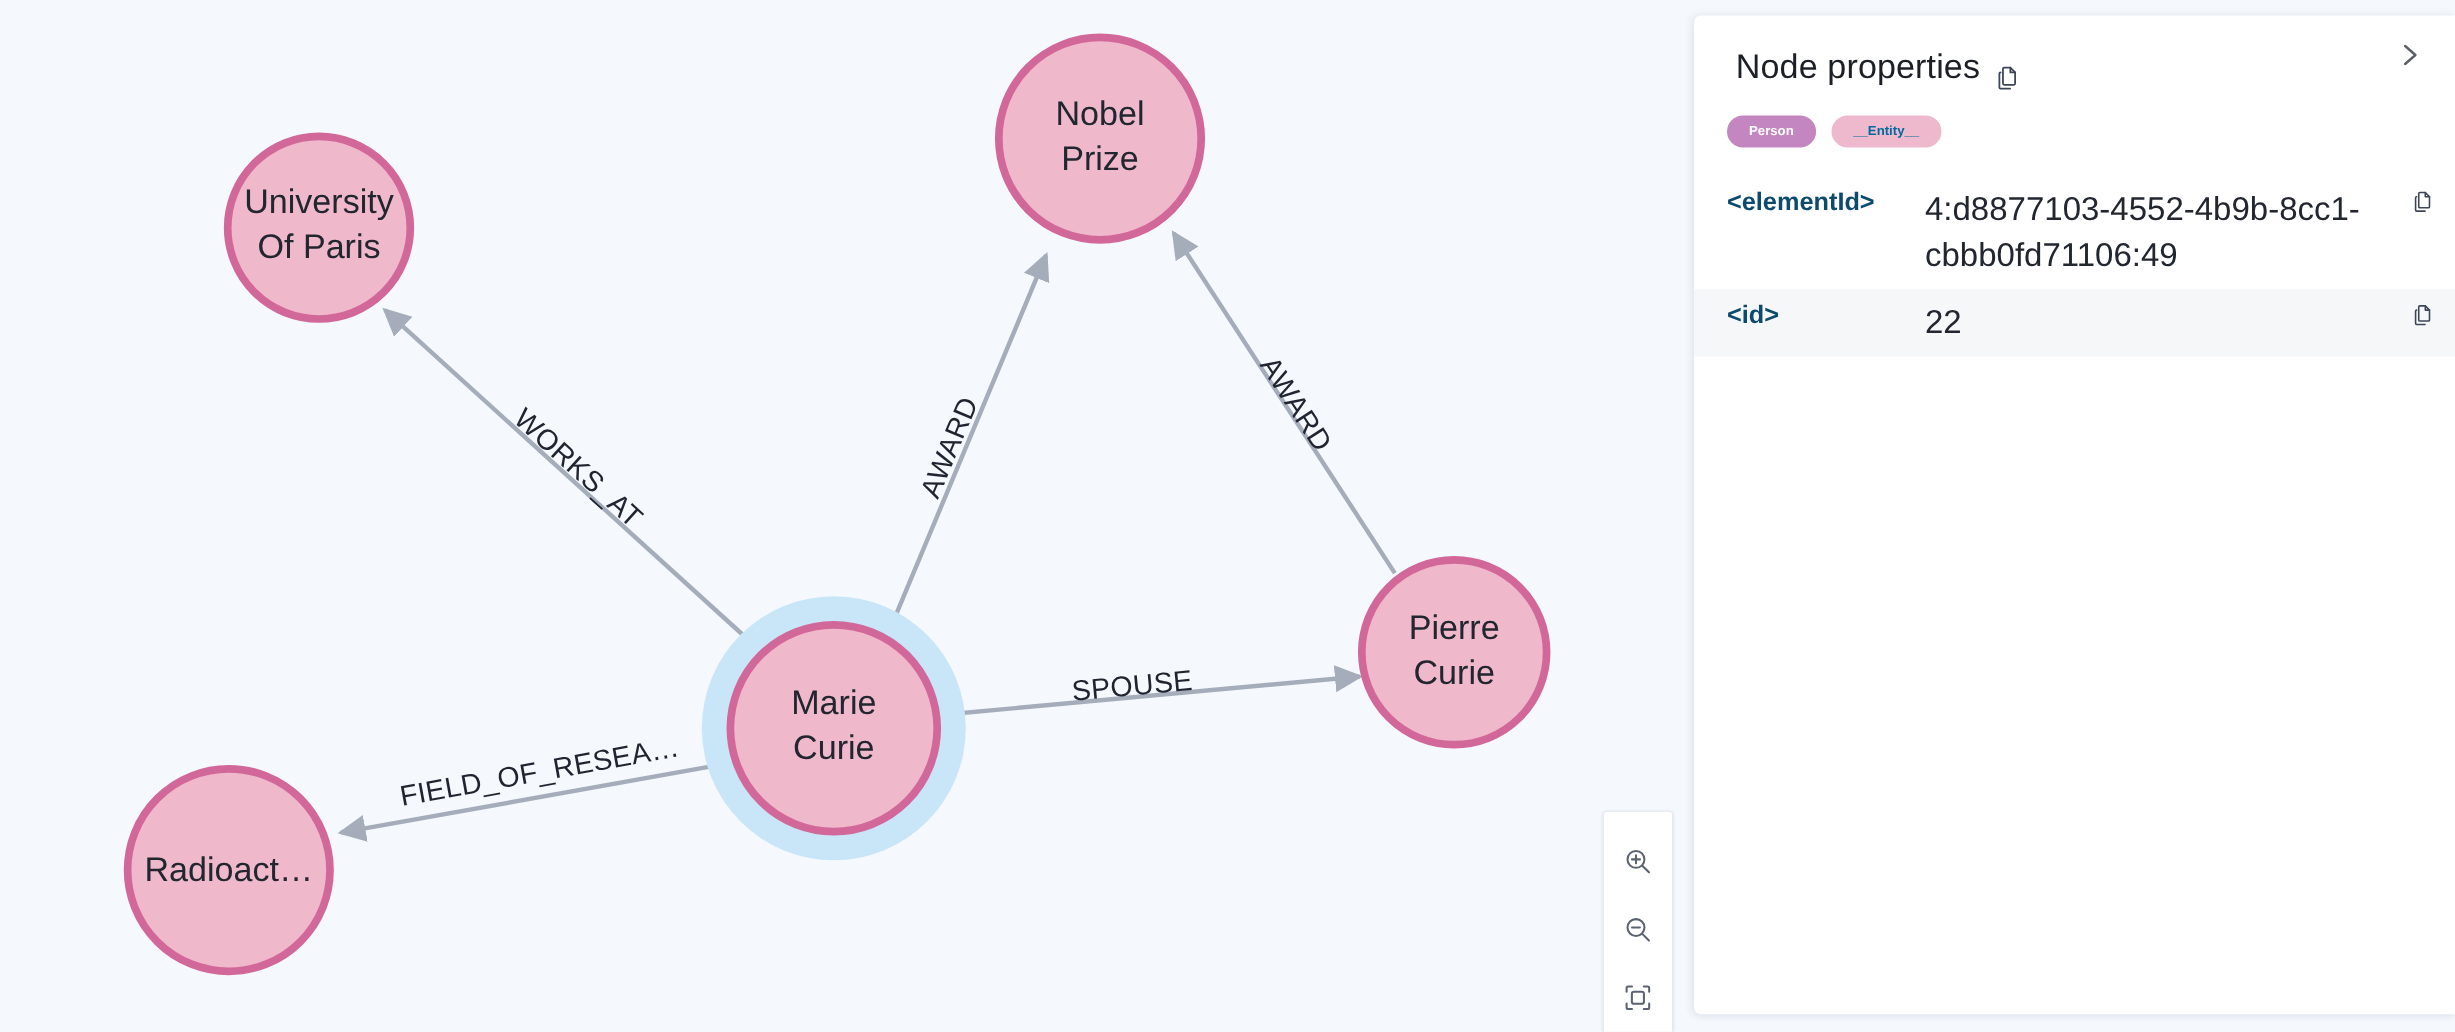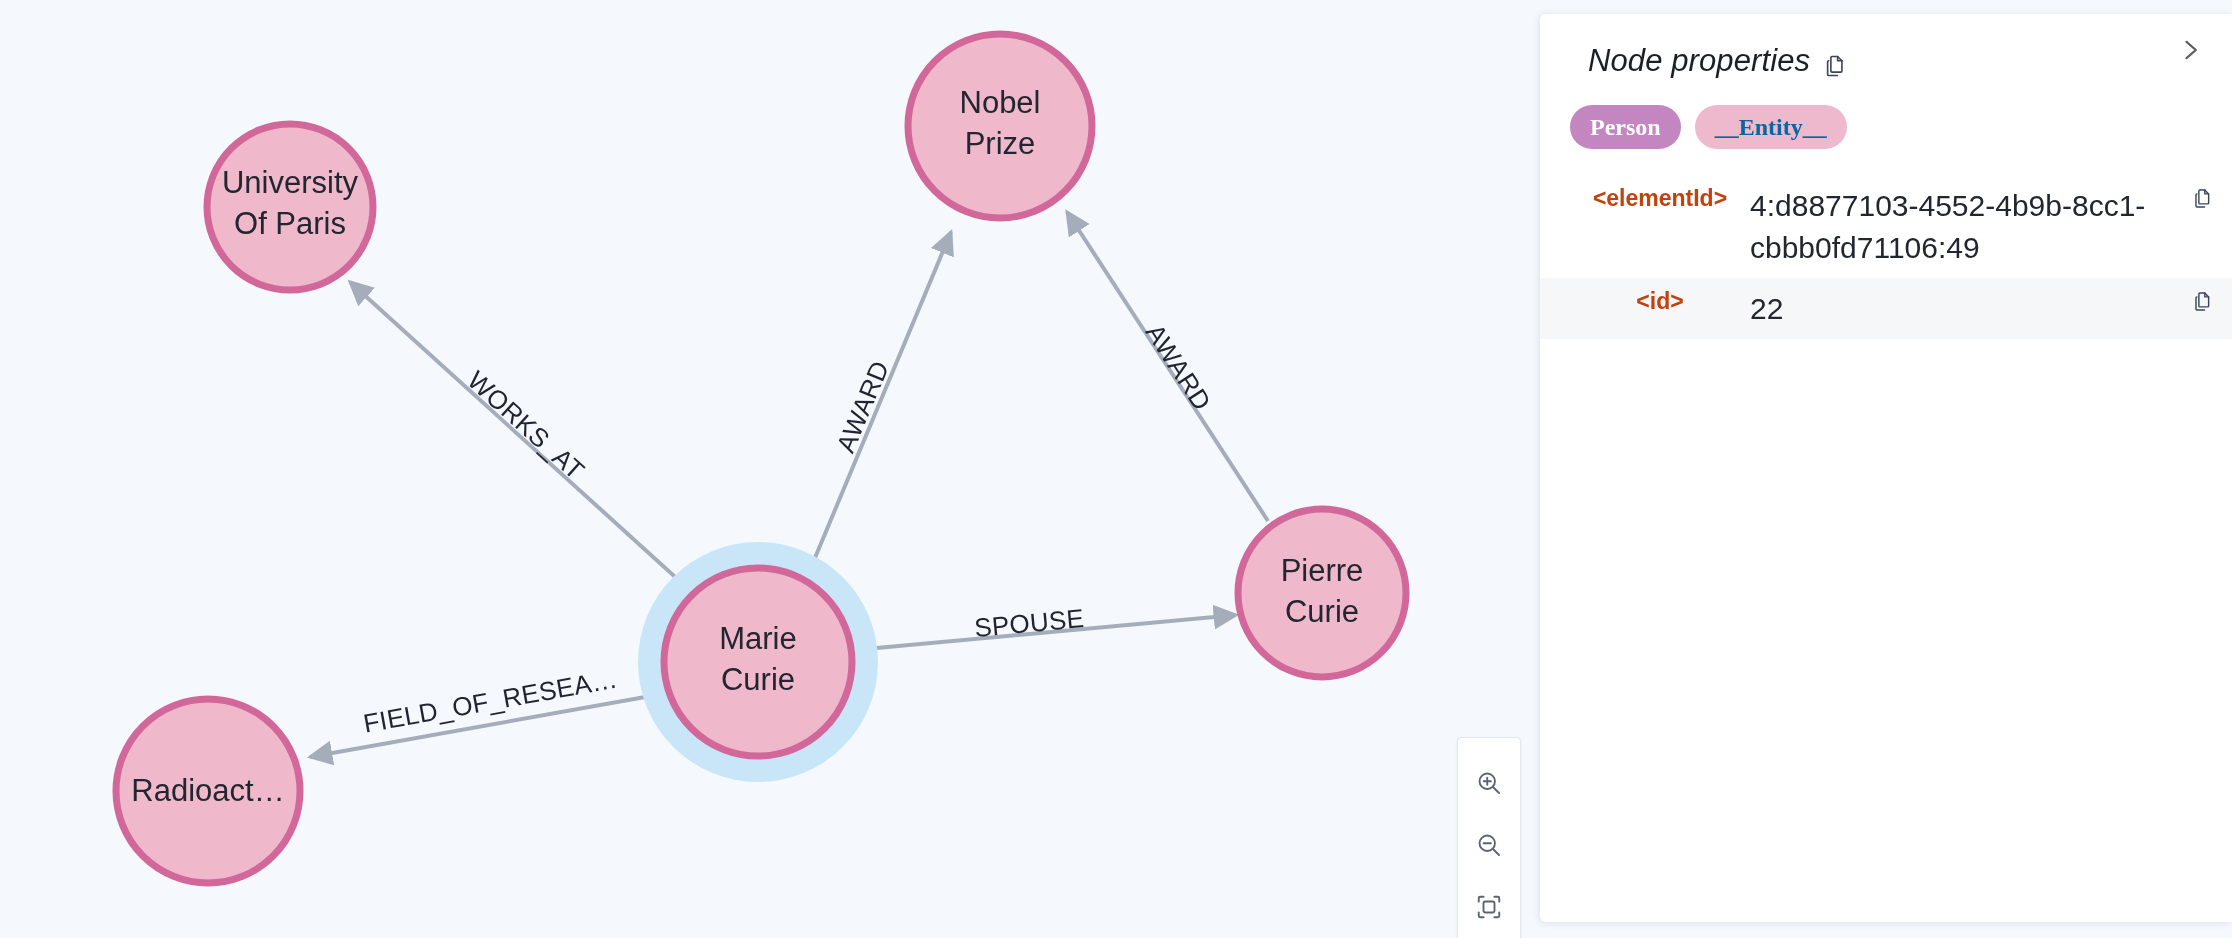--- a/index.html
+++ b/index.html
@@ -111,24 +111,23 @@
     height: 908px;
     background: #ffffff;
     border-radius: 6px 0 0 6px;
     box-shadow: -2px 0 8px rgba(40, 60, 90, 0.07), 0 2px 6px rgba(40,60,90,0.05);
     box-sizing: border-box;
     overflow: hidden;
   }
 
   .panel-header {
     display: flex;
-    align-items: center;
-    padding: 28px 26px 0 48px;
+    align-items: flex-end;
+    padding: 28px 26px 0 38px;
     position: relative;
-    font-style: italic;
   }
   .panel-title {
     font-size: 31px;
     font-weight: 400;
     color: #1c1f26;
     line-height: 1.2;
     letter-spacing: 0.1px;
   }
   .panel-title-copy {
     margin-left: 12px;
@@ -152,48 +151,46 @@
 
   
   .label-chips {
     display: flex;
     gap: 14px;
     padding: 26px 30px 0 30px;
   }
   .chip {
     border-radius: 999px;
     padding: 7px 20px;
-    font-size: 24px;
+    font-size: 12px;
     font-weight: bold;
     line-height: 1.25;
     white-space: nowrap;
     cursor: pointer;
-    font-family: Liberation Serif, serif;
   }
   .chip-person { background: #c386c0; color: #ffffff; }
   .chip-entity { background: #eeb9cd; color: #0369a1; }
 
   
   .prop-table {
     margin-top: 26px;
     width: 100%;
     border-collapse: collapse;
   }
   .prop-row { vertical-align: top; }
   .prop-row.zebra { background: #f6f7f9; }
 
   .prop-key {
     font-size: 23px;
     font-weight: bold;
-    color: #c2410c;
+    color: #0c4a6e;
     padding: 10px 0 10px 30px;
     width: 180px;
     white-space: nowrap;
     vertical-align: top;
-    text-align: center;
   }
   .prop-val {
     font-size: 30px;
     font-weight: 400;
     color: #22262f;
     padding: 10px 10px 10px 0;
     line-height: 1.38;
     word-break: break-word;
     vertical-align: top;
   }

